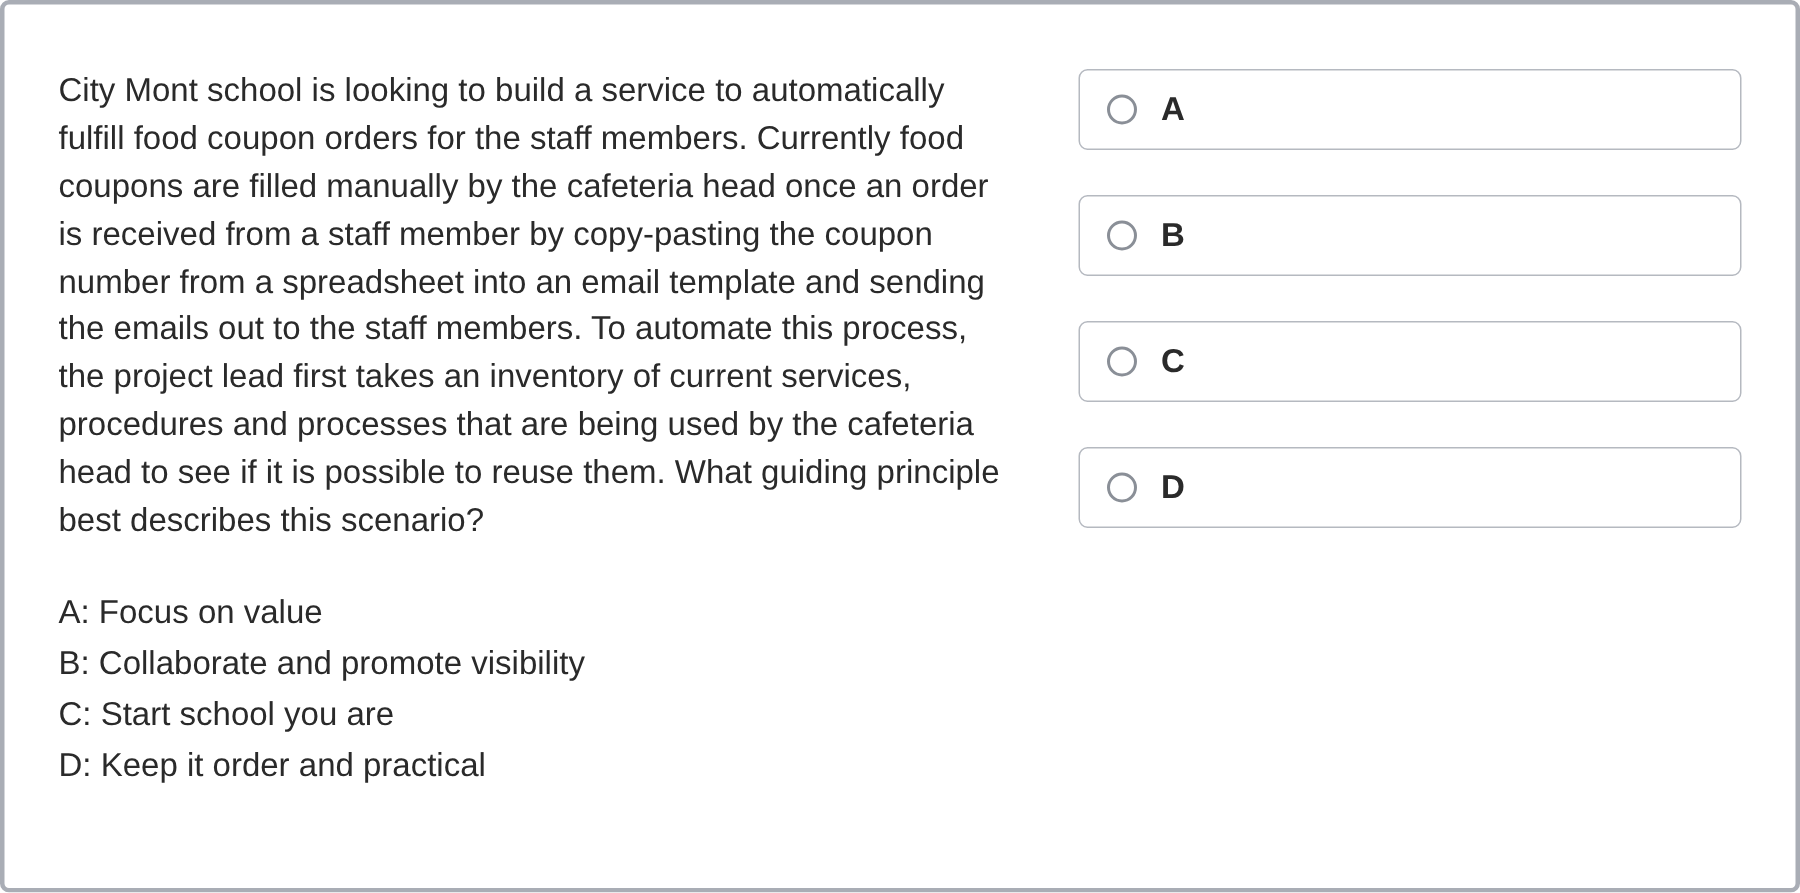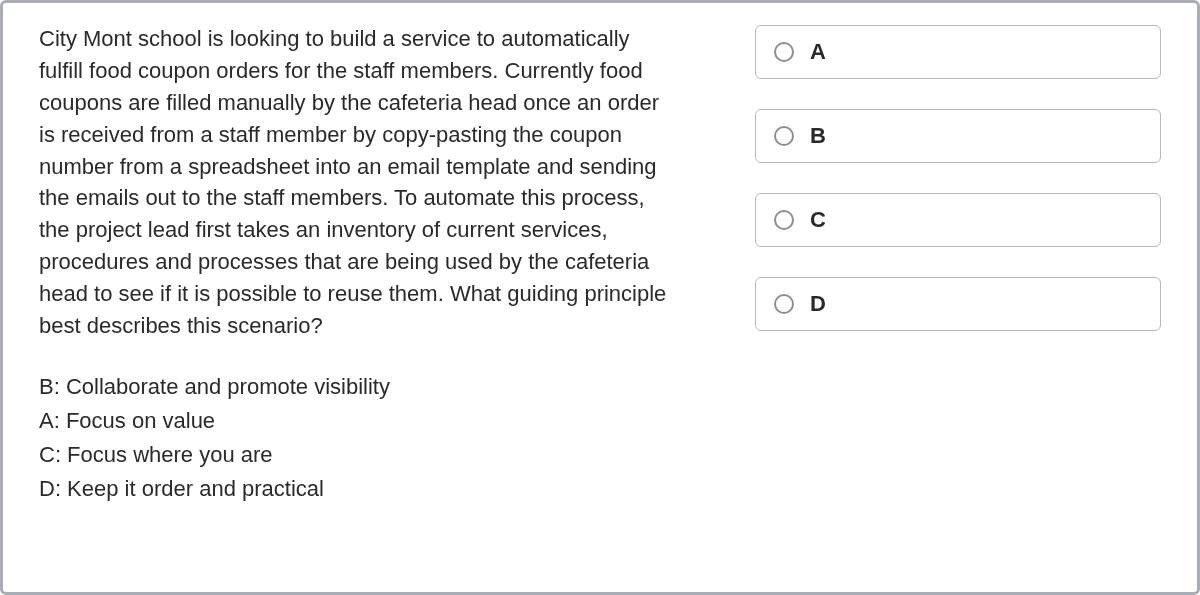--- a/index.html
+++ b/index.html
@@ -10,23 +10,23 @@
     font-family: -apple-system, BlinkMacSystemFont, "Segoe UI", Helvetica, Arial, sans-serif;
     background: #fff;
     color: #333;
   }
   .frame {
     box-sizing: border-box;
     width: 1200px;
     height: 595px;
     border: 3px solid #a9adb5;
     border-radius: 6px;
-    padding: 20px 36px 30px 36px;
+    padding: 41px 36px 30px 36px;
     display: flex;
-    gap: 76px;
+    gap: 40px;
   }
   .left {
     flex: 0 0 640px;
   }
   .question {
     font-size: 22px;
     line-height: 1.45;
     color: #2a2a2a;
     margin: 0 0 28px 0;
   }
@@ -69,23 +69,23 @@
     color: #2a2a2a;
   }
 </style>
 </head>
 <body>
 
 <div class="frame">
   <div class="left">
     <p class="question">City Mont school is looking to build a service to automatically fulfill food coupon orders for the staff members. Currently food coupons are filled manually by the cafeteria head once an order is received from a staff member by copy-pasting the coupon number from a spreadsheet into an email template and sending the emails out to the staff members. To automate this process, the project lead first takes an inventory of current services, procedures and processes that are being used by the cafeteria head to see if it is possible to reuse them. What guiding principle best describes this scenario?</p>
     <div class="answers">
+      <div class="ans-row">A: Focus on value</div>
       <div class="ans-row">B: Collaborate and promote visibility</div>
-      <div class="ans-row">A: Focus on value</div>
-      <div class="ans-row">C: Focus where you are</div>
+      <div class="ans-row">C: Start school you are</div>
       <div class="ans-row">D: Keep it order and practical</div>
     </div>
   </div>
 
   <div class="right">
     <div class="option">
       <span class="radio"></span>
       <span class="opt-label">A</span>
     </div>
     <div class="option">

